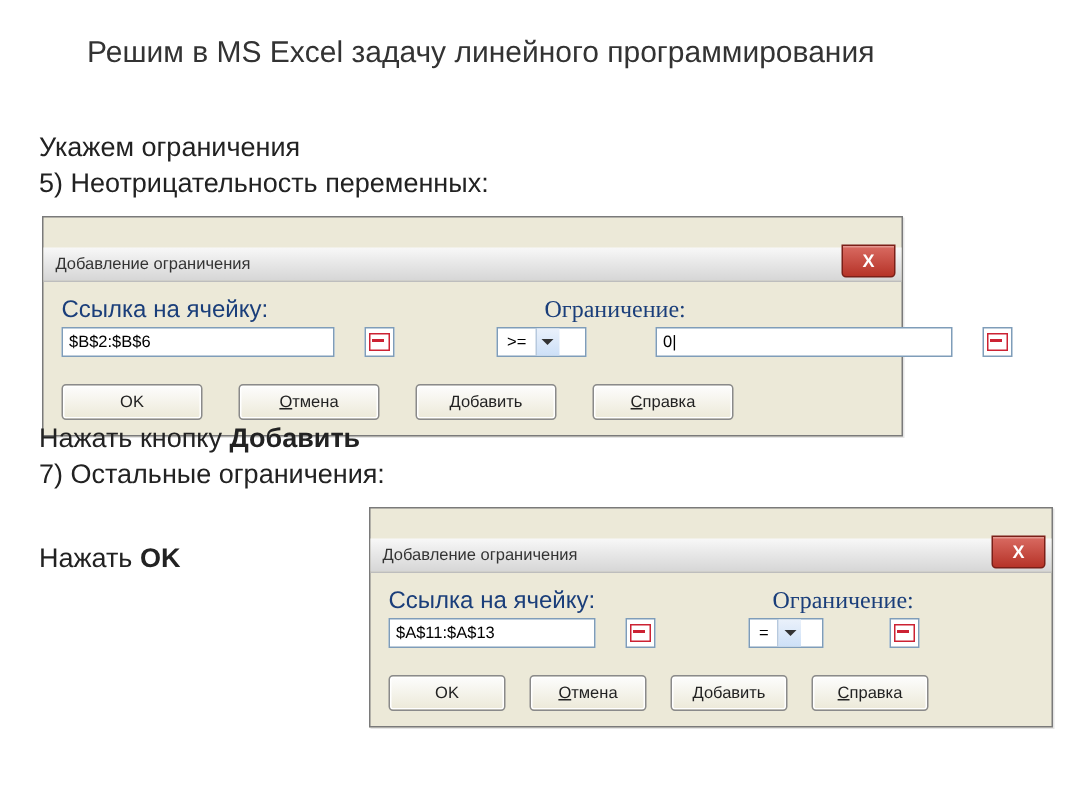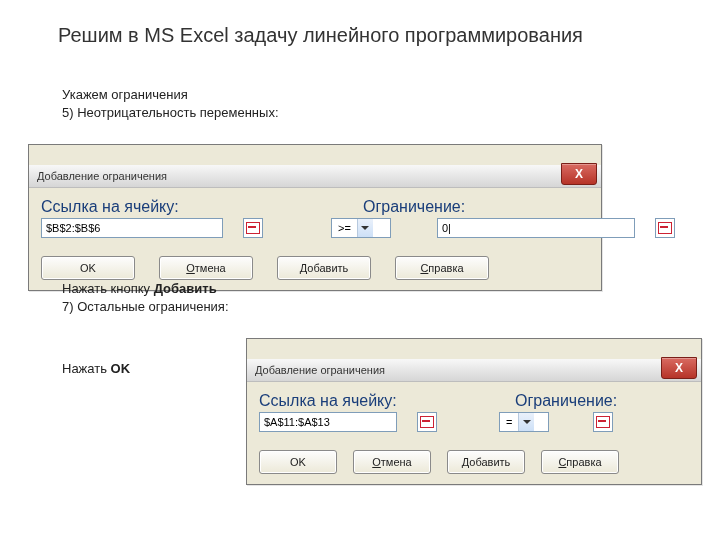--- a/index.html
+++ b/index.html
@@ -14,24 +14,23 @@
   }
   .slide-title {
     position: absolute;
     top: 24px;
     left: 58px;
     font-size: 20px;
     color: #333;
   }
   .text-block {
     position: absolute;
-    font-size: 13px;
+    font-size: 18px;
     line-height: 1.35;
     color: #222;
-    margin-left: 36px;
   }
   
   .dialog {
     position: absolute;
     border: 1px solid #7a7a7a;
     background: #ece9d8;
     font-family: Tahoma, Arial, sans-serif;
     font-size: 11px;
     box-shadow: 1px 1px 0 rgba(0,0,0,.1);
   }
@@ -140,21 +139,21 @@
     border-radius: 3px;
     font-size: 11px;
     color: #222;
     display: flex;
     align-items:center;
     justify-content:center;
     box-shadow: inset 0 0 0 1px #fff;
   }
   .underline { text-decoration: underline; }
   .constraint-lbl-left { position:absolute; }
-  .constraint-lbl-right { position:absolute; }
+  .constraint-lbl-right { position:absolute;font-family:Liberation Serif, serif; }
 </style>
 </head>
 <body>
 
 <div class="slide-title">Решим в MS Excel задачу линейного программирования</div>
 
 <div class="text-block" style="top:86px; left:26px;">
   <div>Укажем ограничения</div>
   <div>5) Неотрицательность переменных:</div>
 </div>

